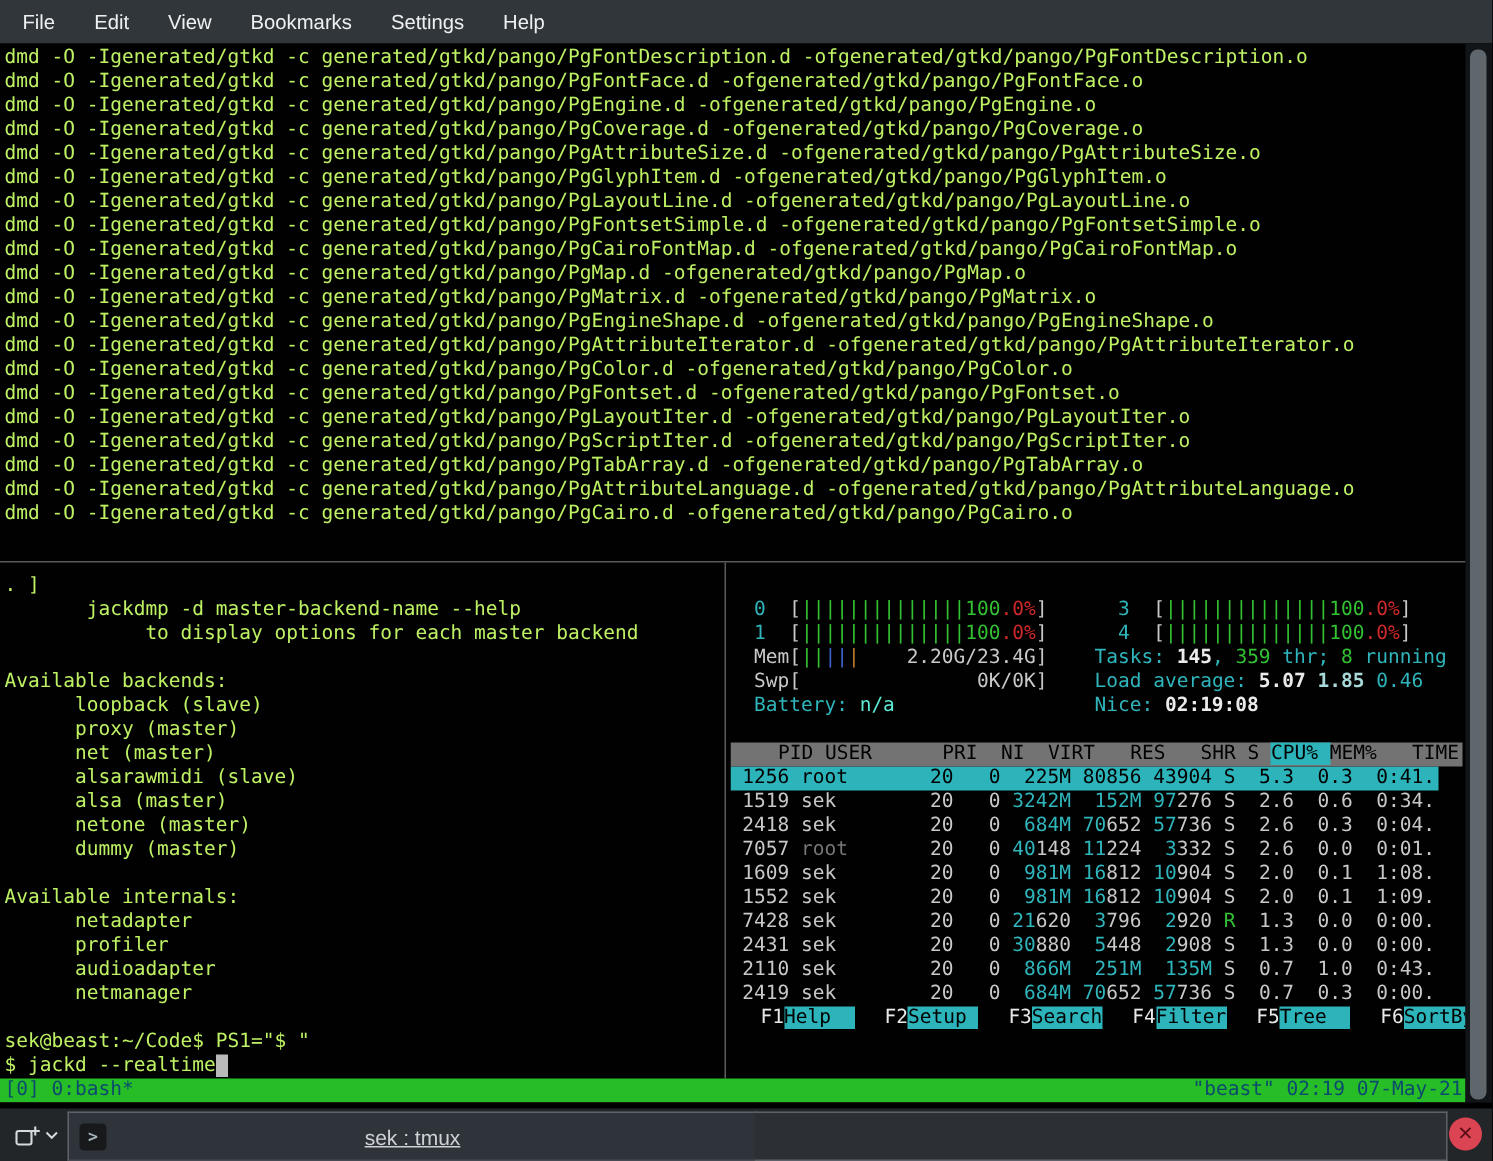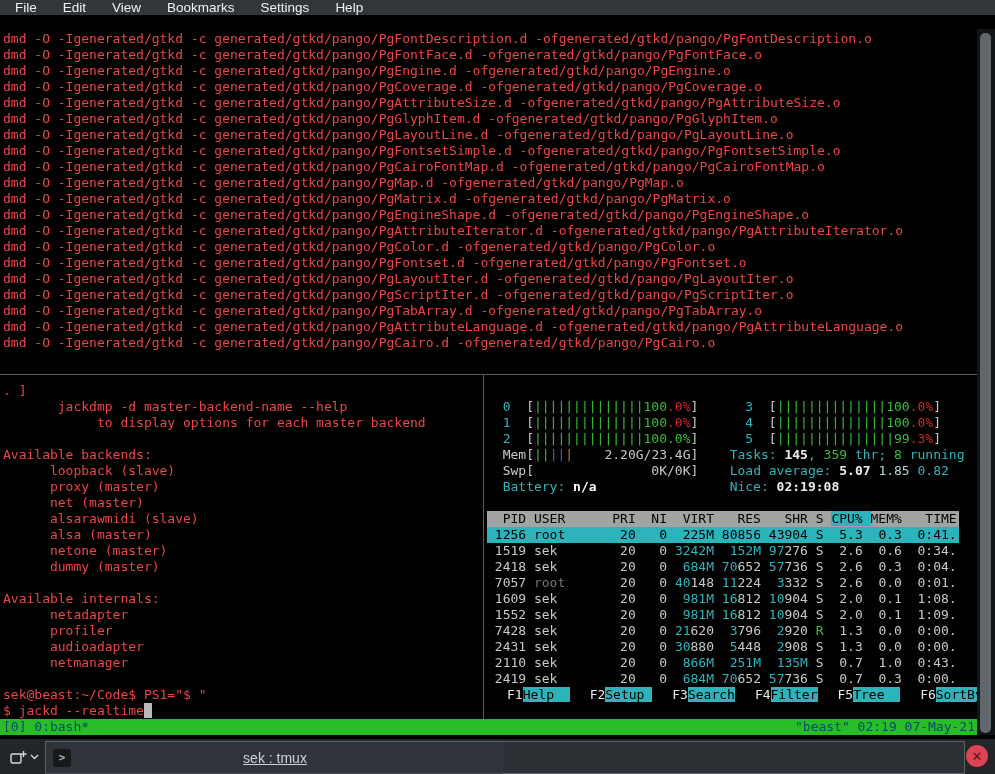--- a/index.html
+++ b/index.html
@@ -1,48 +1,48 @@
 <!DOCTYPE html>
 <html><head>
 <meta charset="utf-8">
 <style>
   html,body{margin:0;padding:0;background:#000;}
   body{width:995px;height:774px;overflow:hidden;position:relative;
        font-family:"DejaVu Sans Mono",monospace;}
   .ui-font{font-family:"Liberation Sans","DejaVu Sans",sans-serif;}
 
   
-  #menubar{position:absolute;left:0;top:0;width:995px;height:15px;background:#31363b;
+  #menubar{position:absolute;left:0;top:0;width:995px;height:29px;background:#31363b;
            display:flex;align-items:center;}
   .menu-item{color:#eff0f1;font-size:13.5px;padding:5px 13px;cursor:default;}
   .menu-item:first-child{margin-left:2px;}
 
   
   #terminal{position:absolute;left:0;top:29px;width:995px;height:706px;background:#010101;}
-  pre.term{margin:0;font:13px/16px "DejaVu Sans Mono",monospace;color:#ef4444;white-space:pre;}
+  pre.term{margin:0;font:13px/16px "DejaVu Sans Mono",monospace;color:#bef264;white-space:pre;}
   #build-pane{position:absolute;left:3px;top:2px;}
   #left-pane{position:absolute;left:3px;top:354px;}
   .hdivider{position:absolute;left:0;top:345px;width:977px;height:1px;background:#5b5b5b;}
   .vdivider{position:absolute;left:483px;top:346px;width:1px;height:344px;background:#5b5b5b;}
   .cursor{background:#b9b9b9;color:#b9b9b9;}
 
   
   #htop{position:absolute;left:487px;top:370px;width:490px;height:320px;overflow:hidden;}
   #htop .hline{height:16px;white-space:pre;font:13px/16px "DejaVu Sans Mono",monospace;color:#c8c8c8;}
   .fg{color:#c8c8c8;}
   .white{color:#ebebeb;font-weight:bold;margin-top:24px;}
-  .white2{color:#a8d8d8;font-weight:normal;}
+  .white2{color:#a8d8d8;font-weight:bold;}
   .cyan{color:#2fb5bb;}
-  .cyanb{color:#ffffff;font-weight:bold;}
+  .cyanb{color:#5eead4;font-weight:normal;}
   .green{color:#33c133;}
   .red{color:#cf2929;}
   .dim{color:#767676;}
   .blue{color:#3f63c9;}
   .orange{color:#bd7b2c;}
-  .hdr{background:#a3a3a3;color:#000;display:inline-block;}
+  .hdr{background:#737373;color:#000;display:inline-block;padding-left:16px;}
   .hdr span{color:#000;}
   .sortcol{background:#2db3ba;}
   .row{width:472px;}
   .row.sel{background:#2db3ba;}
   .row.sel span{color:#000 !important;font-weight:normal;}
   .fk-key{color:#e8e8e8;margin-left:20px;}
   .fk-label{background:#2db3ba;color:#000;}
 
   
   #tmuxbar{position:absolute;left:0;top:690px;width:977px;height:16px;background:#26bd26;
@@ -123,23 +123,22 @@
       netadapter
       profiler
       audioadapter
       netmanager
 
 sek@beast:~/Code$ PS1="$ "
 $ jackd --realtime<span class="cursor">&nbsp;</span></pre>
   <div id="htop">
       <div class="hline"><span class="cyan">  0</span><span class="fg">  [</span><span class="green">||||||||||||||</span><span class="green">100</span><span class="red">.0%</span><span class="fg">]</span>    <span class="cyan">  3</span><span class="fg">  [</span><span class="green">||||||||||||||</span><span class="green">100</span><span class="red">.0%</span><span class="fg">]</span></div>
       <div class="hline"><span class="cyan">  1</span><span class="fg">  [</span><span class="green">||||||||||||||</span><span class="green">100</span><span class="red">.0%</span><span class="fg">]</span>    <span class="cyan">  4</span><span class="fg">  [</span><span class="green">||||||||||||||</span><span class="green">100</span><span class="red">.0%</span><span class="fg">]</span></div>
-      <div class="hline"><span class="cyan">  2</span><span class="fg">  [</span><span class="green">||||||||||||||</span><span class="green">100.0%</span><span class="red"></span><span class="fg">]</span>    <span class="cyan">  5</span><span class="fg">  [</span><span class="green">|||||||||||||||</span><span class="green">99</span><span class="red">.3%</span><span class="fg">]</span></div>
       <div class="hline"><span class="fg">  Mem[</span><span class="green">|</span><span class="green">|</span><span class="blue">|</span><span class="blue">|</span><span class="orange">|</span><span class="fg">    </span><span class="fg">2.20G/23.4G]</span>    <span class="cyan">Tasks: </span><span class="white">145</span><span class="cyan">, </span><span class="green">359</span><span class="cyan"> thr; </span><span class="green">8</span><span class="cyan"> running</span></div>
-      <div class="hline"><span class="fg">  Swp[</span><span class="fg">               0K/0K]</span>    <span class="cyan">Load average: </span><span class="white">5.07 </span><span class="white2">1.85 </span><span class="cyan">0.82</span></div>
+      <div class="hline"><span class="fg">  Swp[</span><span class="fg">               0K/0K]</span>    <span class="cyan">Load average: </span><span class="white">5.07 </span><span class="white2">1.85 </span><span class="cyan">0.46</span></div>
       <div class="hline"><span class="cyan">  Battery: </span><span class="cyanb">n/a</span>                 <span class="cyan">Nice: </span><span class="white">02:19:08</span></div>
       <div class="hline">&nbsp;</div>
       <div class="hline"><span class="hdr row">  PID USER      PRI  NI  VIRT   RES   SHR S <span class="sortcol">CPU% </span>MEM%   TIME</span></div>
       <div class="hline row sel"><span class="fg"> 1256 </span><span class="fg">root     </span><span class="fg">  20   0 </span> <span class="cyan">225M</span><span class="fg"></span><span class="fg"> </span><span class="cyan">80856</span><span class="fg"></span><span class="fg"> </span><span class="cyan">43904</span><span class="fg"></span><span class="fg"> </span><span class="fg">S</span><span class="fg">  5.3  0.3  0:41.</span></div>
       <div class="hline row"><span class="fg"> 1519 </span><span class="fg">sek      </span><span class="fg">  20   0 </span><span class="cyan">3242M</span><span class="fg"></span><span class="fg"> </span> <span class="cyan">152M</span><span class="fg"></span><span class="fg"> </span><span class="cyan">97</span><span class="fg">276</span><span class="fg"> </span><span class="fg">S</span><span class="fg">  2.6  0.6  0:34.</span></div>
       <div class="hline row"><span class="fg"> 2418 </span><span class="fg">sek      </span><span class="fg">  20   0 </span> <span class="cyan">684M</span><span class="fg"></span><span class="fg"> </span><span class="cyan">70</span><span class="fg">652</span><span class="fg"> </span><span class="cyan">57</span><span class="fg">736</span><span class="fg"> </span><span class="fg">S</span><span class="fg">  2.6  0.3  0:04.</span></div>
       <div class="hline row"><span class="fg"> 7057 </span><span class="dim">root     </span><span class="fg">  20   0 </span><span class="cyan">40</span><span class="fg">148</span><span class="fg"> </span><span class="cyan">11</span><span class="fg">224</span><span class="fg"> </span> <span class="cyan">3</span><span class="fg">332</span><span class="fg"> </span><span class="fg">S</span><span class="fg">  2.6  0.0  0:01.</span></div>
       <div class="hline row"><span class="fg"> 1609 </span><span class="fg">sek      </span><span class="fg">  20   0 </span> <span class="cyan">981M</span><span class="fg"></span><span class="fg"> </span><span class="cyan">16</span><span class="fg">812</span><span class="fg"> </span><span class="cyan">10</span><span class="fg">904</span><span class="fg"> </span><span class="fg">S</span><span class="fg">  2.0  0.1  1:08.</span></div>
       <div class="hline row"><span class="fg"> 1552 </span><span class="fg">sek      </span><span class="fg">  20   0 </span> <span class="cyan">981M</span><span class="fg"></span><span class="fg"> </span><span class="cyan">16</span><span class="fg">812</span><span class="fg"> </span><span class="cyan">10</span><span class="fg">904</span><span class="fg"> </span><span class="fg">S</span><span class="fg">  2.0  0.1  1:09.</span></div>
       <div class="hline row"><span class="fg"> 7428 </span><span class="fg">sek      </span><span class="fg">  20   0 </span><span class="cyan">21</span><span class="fg">620</span><span class="fg"> </span> <span class="cyan">3</span><span class="fg">796</span><span class="fg"> </span> <span class="cyan">2</span><span class="fg">920</span><span class="fg"> </span><span class="green">R</span><span class="fg">  1.3  0.0  0:00.</span></div>

